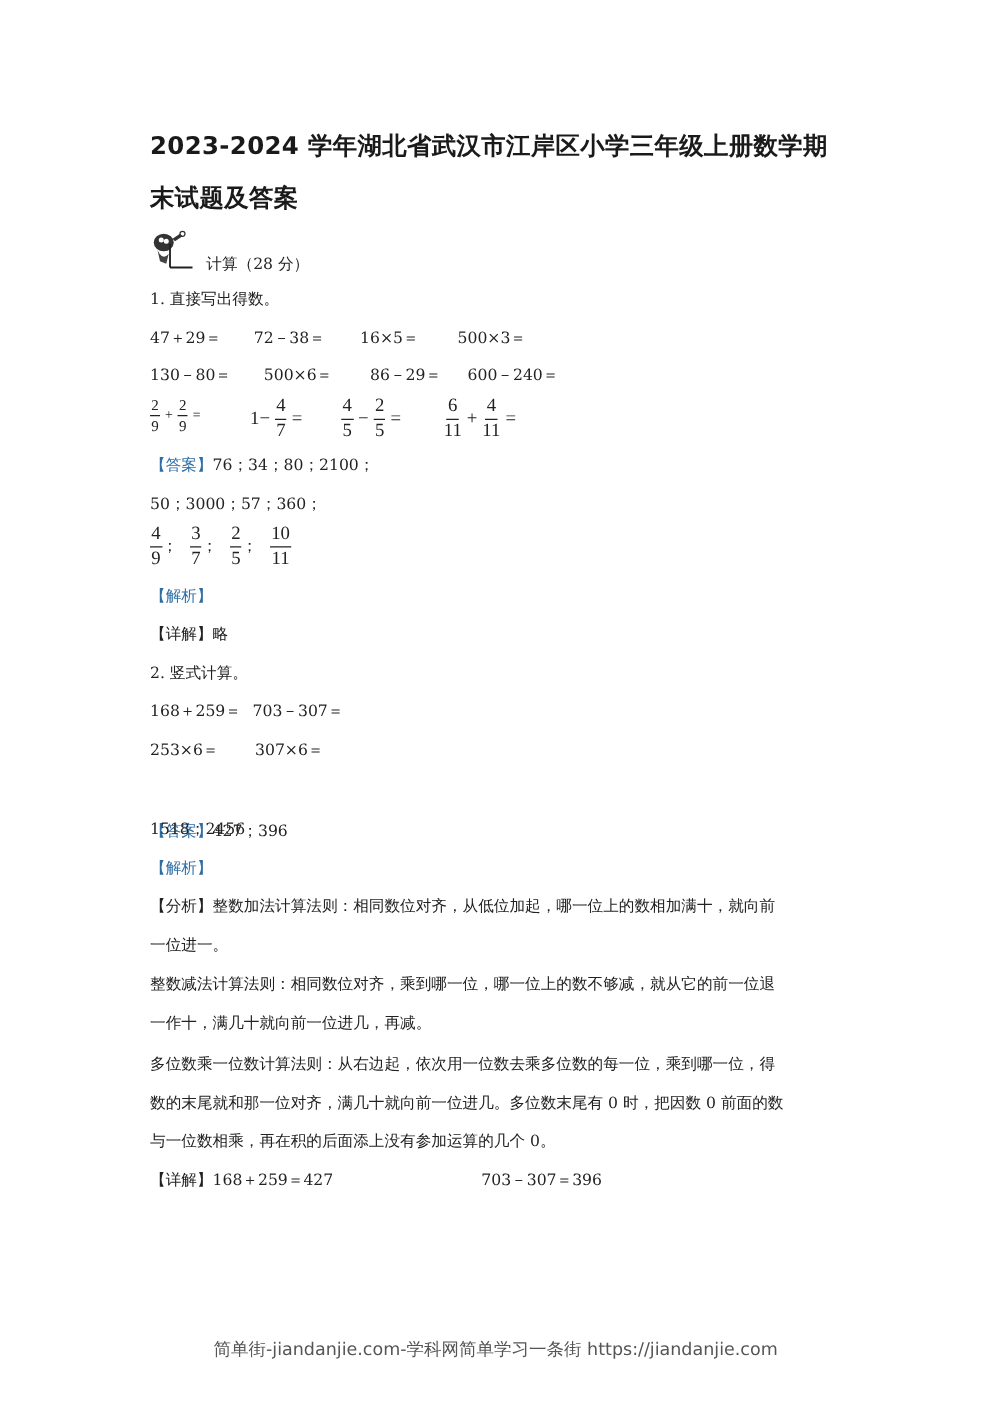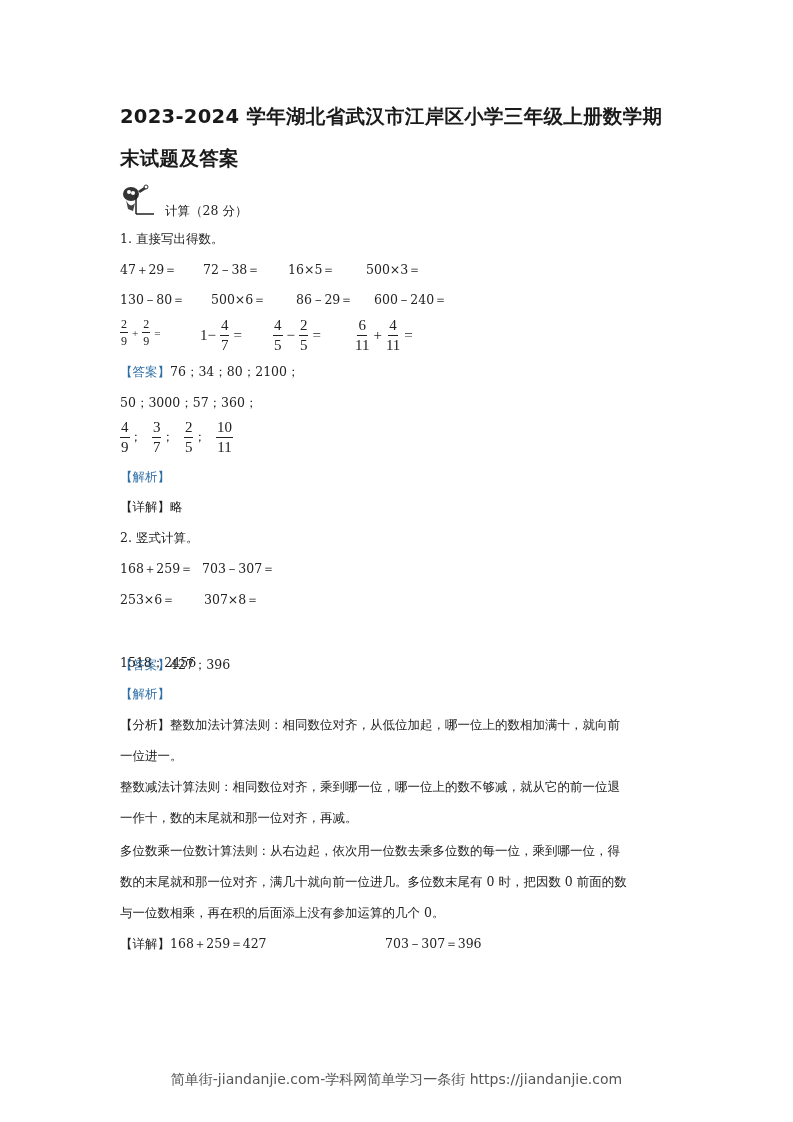--- a/index.html
+++ b/index.html
@@ -132,35 +132,35 @@
 </div>
 
 <div class="line" style="top:530px;">2. 竖式计算。</div>
 
 <div class="line" style="top:561px;">
   <span class="expr" style="position:absolute; left:0;">168＋259＝</span>
   <span class="expr" style="position:absolute; left:82px;">703－307＝</span>
 </div>
 <div class="line" style="top:592px;">
   <span class="expr" style="position:absolute; left:0;">253×6＝</span>
-  <span class="expr" style="position:absolute; left:84px;">307×8＝</span>
+  <span class="expr" style="position:absolute; left:84px;">307×6＝</span>
 </div>
 
 <div class="line" style="top:624px;margin-top:33px;">
   <span class="blue">【答案】</span><span>427；396</span>
 </div>
 <div class="line" style="top:655px;">1518；2456</div>
 <div class="line blue" style="top:686px;">【解析】</div>
 
 <div class="line" style="top:717px;">
   <span>【分析】</span><span>整数加法计算法则：相同数位对齐，从低位加起，哪一位上的数相加满十，就向前</span>
 </div>
 <div class="line" style="top:748px;">一位进一。</div>
 <div class="line" style="top:779px;">整数减法计算法则：相同数位对齐，乘到哪一位，哪一位上的数不够减，就从它的前一位退</div>
-<div class="line" style="top:810px;">一作十，数的末尾就和那一位对齐，再减。</div>
+<div class="line" style="top:810px;">一作十，满几十就向前一位进几，再减。</div>
 <div class="line" style="top:843px;">多位数乘一位数计算法则：从右边起，依次用一位数去乘多位数的每一位，乘到哪一位，得</div>
 <div class="line" style="top:874px;">数的末尾就和那一位对齐，满几十就向前一位进几。多位数末尾有 0 时，把因数 0 前面的数</div>
 <div class="line" style="top:905px;">与一位数相乘，再在积的后面添上没有参加运算的几个 0。</div>
 
 <div class="line" style="top:936px;">
   <span>【详解】</span><span>168＋259＝427</span>
   <span style="position:absolute; left:265px;">703－307＝396</span>
 </div>
 
 <div class="footer">简单街-jiandanjie.com-学科网简单学习一条街 https://jiandanjie.com</div>

